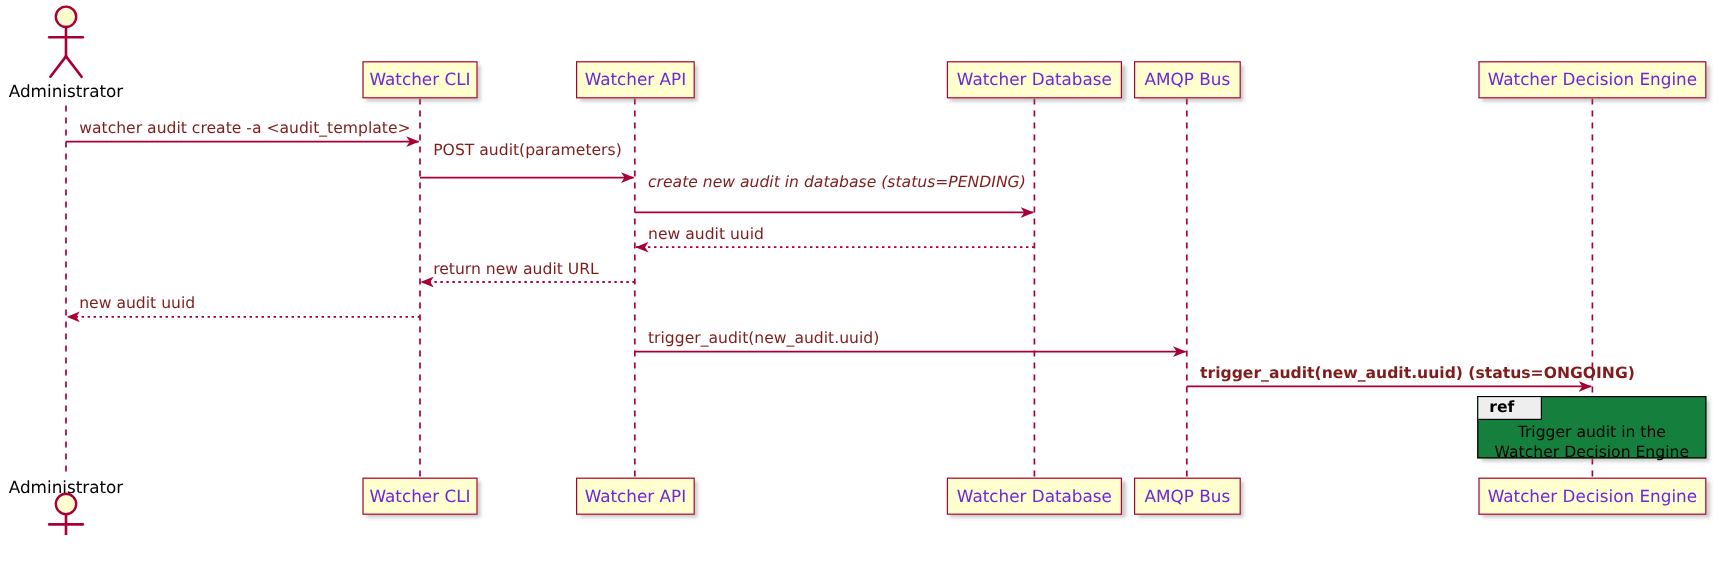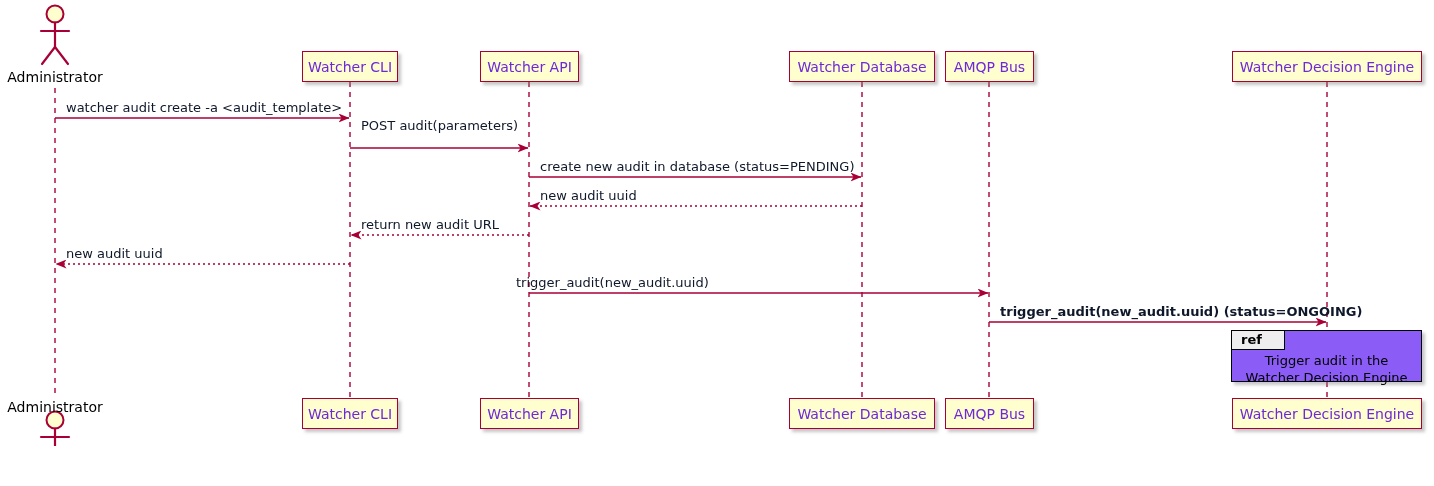--- a/index.html
+++ b/index.html
@@ -39,29 +39,29 @@
   .actor-label {
     position: absolute;
     color: #000000;
     font-size: 14px;
     font-family: "DejaVu Sans", sans-serif;
     white-space: nowrap;
     text-align: center;
   }
   .msg-label {
     position: absolute;
-    color: #0f172a;
+    color: #7f1d1d;
     font-size: 13px;
     font-family: "DejaVu Sans", sans-serif;
     white-space: nowrap;
   }
   .ref-box {
     position: absolute;
     box-sizing: border-box;
-    background: #8b5cf6;
+    background: #15803d;
     border: 1.5px solid #000000;
     box-shadow: 3px 3px 3px rgba(130,130,130,0.45);
     padding-left: 40px;
   }
   .ref-tab {
     position: absolute;
     left: 0;
     top: 0;
     height: 19px;
     background: #EEEEEE;
@@ -167,25 +167,25 @@
       <div class="participant-box" style="left: 1232px; top: 51px; width: 190px; height: 31px;">
         <span>Watcher Decision Engine</span>
       </div>
       <div class="participant-box" style="left: 1232px; top: 398px; width: 190px; height: 31px;">
         <span>Watcher Decision Engine</span>
       </div>
     </div>
   <div id="labels-layer">
       <div class="msg-label" style="top: 100px; left: 66px;">watcher audit create -a &lt;audit_template&gt;</div>
       <div class="msg-label" style="top: 118px; left: 361px;">POST audit(parameters)</div>
-      <div class="msg-label" style="top: 159px; left: 540px;">create new audit in database (status=PENDING)</div>
+      <div class="msg-label" style="top: 145px; left: 540px; font-style: italic;">create new audit in database (status=PENDING)</div>
       <div class="msg-label" style="top: 188px; left: 540px;">new audit uuid</div>
       <div class="msg-label" style="top: 217px; left: 361px;">return new audit URL</div>
       <div class="msg-label" style="top: 246px; left: 66px;">new audit uuid</div>
-      <div class="msg-label" style="top: 275px; left: 516px;">trigger_audit(new_audit.uuid)</div>
+      <div class="msg-label" style="top: 275px; left: 540px;">trigger_audit(new_audit.uuid)</div>
       <div class="msg-label" style="top: 304px; left: 1000px; font-weight: bold;">trigger_audit(new_audit.uuid) (status=ONGOING)</div>
     </div>
   <div id="fragments-layer">
       <div class="ref-box" style="left: 1231px; top: 330px; width: 191px; height: 52px;">
         <div class="ref-tab">ref</div>
         <div class="ref-body">
           <span class="ref-line">Trigger audit in the</span>
           <span class="ref-line">Watcher Decision Engine</span>
         </div>
       </div>

